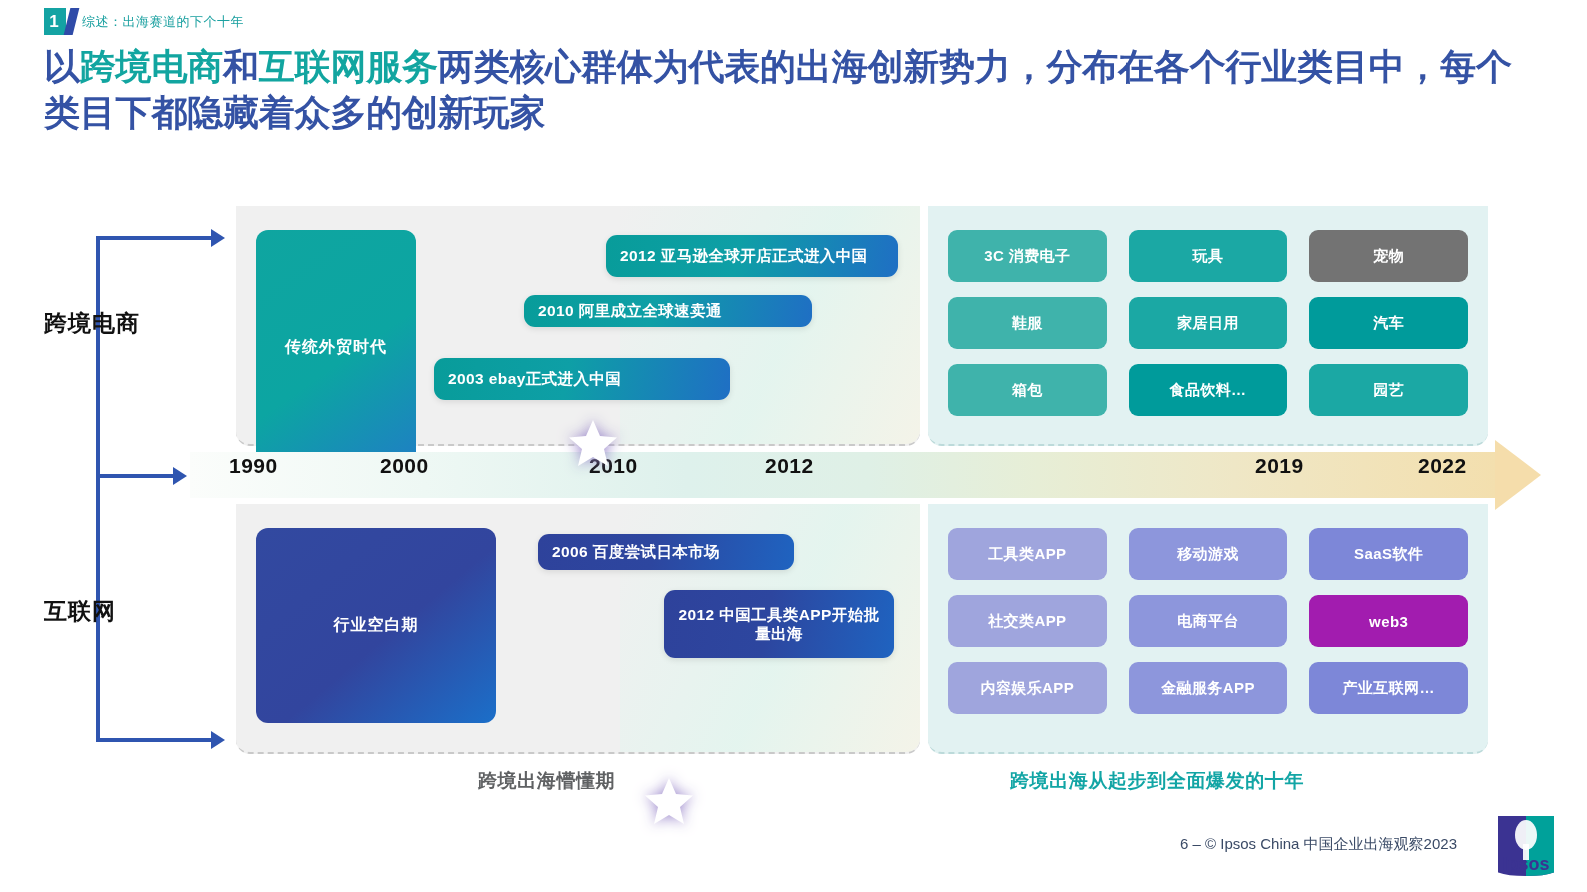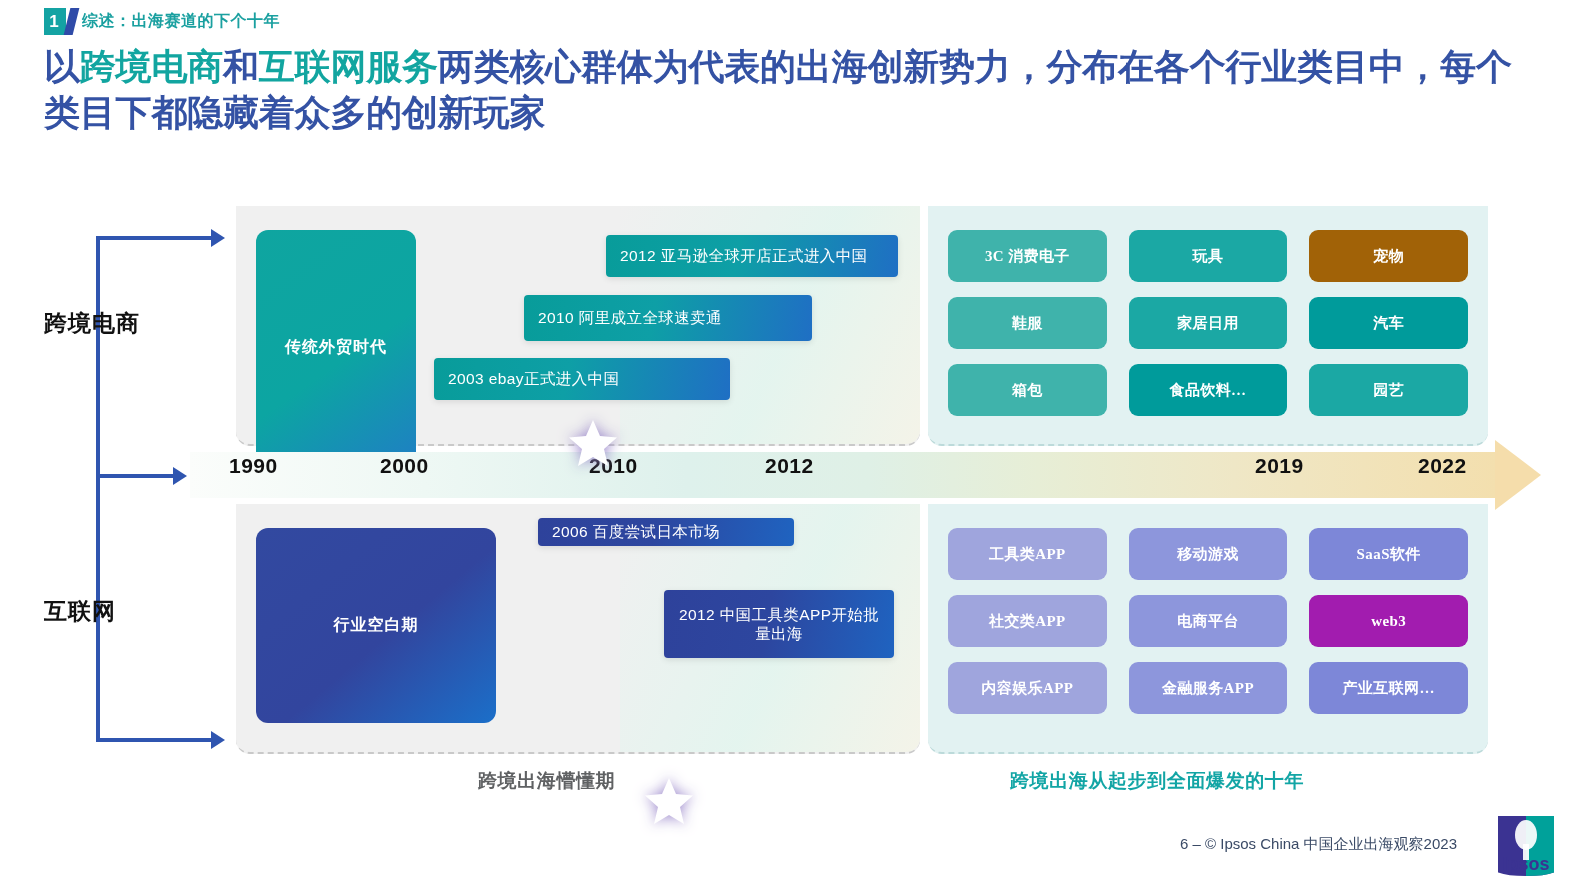--- a/index.html
+++ b/index.html
@@ -27,21 +27,21 @@
   .badge-slash{
     position:absolute;left:23px;top:0;width:9px;height:27px;
     background:#2f4ba8;
     transform:skewX(-14deg);
   }
   .badge-num{
     position:relative;z-index:2;color:#ffffff;font-size:17px;font-weight:bold;
     margin-right:8px;line-height:27px;
   }
   .header-title{
-    font-size:16px;font-weight:bold;color:#1aa0a0;letter-spacing:.5px;
+    font-size:13px;font-weight:normal;color:#1aa0a0;letter-spacing:.5px;
     white-space:nowrap;
   }
 
   
   .main-title{
     position:absolute;left:44px;top:44px;width:1480px;
     font-size:36px;font-weight:bold;line-height:1.28;
     color:#3452a4;letter-spacing:-0.2px;
   }
   .tl-teal{color:#12a5a0;}
@@ -94,34 +94,34 @@
     left:256px;top:40px;width:160px;height:235px;
     background:linear-gradient(145deg,#0fa5a0 0%,#0ca5a2 55%,#1f7fc4 100%);
   }
   .era-block.blue{
     left:256px;top:338px;width:240px;height:195px;
     background:linear-gradient(140deg,#3249a0 0%,#32459e 55%,#1b6fc9 100%);
   }
 
   
   .pill{
-    position:absolute;border-radius:4px;color:#fff;
+    position:absolute;border-radius:11px;color:#fff;
     display:flex;align-items:center;
-    font-size:15.5px;font-weight:normal;letter-spacing:.4px;
+    font-size:15.5px;font-weight:bold;letter-spacing:.4px;
     padding:0 14px;box-sizing:border-box;
     box-shadow:0 2px 6px rgba(0,0,0,.10);
   }
   .pill.teal{background:linear-gradient(100deg,#089c9a 0%,#0e9fa6 45%,#1f6fc4 100%);}
   .pill.blue{background:linear-gradient(100deg,#2e429b 0%,#2d469f 45%,#1f63c0 100%);}
 
   .pill-e1{left:606px;top:45px;width:292px;height:42px;}
-  .pill-e2{left:524px;top:105px;width:288px;height:46px;}
+  .pill-e2{left:524px;top:105px;width:288px;height:32px;}
   .pill-e3{left:434px;top:168px;width:296px;height:42px;}
 
-  .pill-i1{left:538px;top:328px;width:256px;height:28px;}
+  .pill-i1{left:538px;top:344px;width:256px;height:36px;}
   .pill-i2{left:664px;top:400px;width:230px;height:68px;
            text-align:center;justify-content:center;line-height:1.25;}
 
   
   .star{
     position:absolute;width:52px;height:50px;z-index:5;
     filter:drop-shadow(0 0 7px rgba(150,130,200,.95));
   }
   .star-1{left:567px;top:228px;}
   .star-2{left:643px;top:586px;}
@@ -148,21 +148,20 @@
     background:#e2f2f2;
     border-bottom:2px dashed #bcdada;
     border-radius:0 0 14px 14px;
   }
   .cat-top{top:16px;height:238px;}
   .cat-bot{top:314px;height:248px;}
   .cat-grid{
     position:absolute;left:20px;top:24px;width:520px;
     display:grid;grid-template-columns:repeat(3,1fr);
     gap:15px 22px;
-    font-family:Liberation Serif, serif;
   }
   .tile{
     height:52px;border-radius:9px;
     display:flex;align-items:center;justify-content:center;
     color:#fff;font-size:15px;font-weight:bold;letter-spacing:.4px;
     white-space:nowrap;
   }
 
   
   .caption{
@@ -216,21 +215,21 @@
   <div class="pill teal pill-e3">2003 ebay正式进入中国</div>
 
   <svg class="star star-1" viewBox="0 0 52 50">
     <polygon points="26,2 33,18 50,19.5 37,31 41,48 26,39 11,48 15,31 2,19.5 19,18" fill="#ffffff"></polygon>
   </svg>
 
   <div class="cat-panel cat-top">
     <div class="cat-grid" id="ecom-grid">
         <div class="tile" style="background: rgb(63, 179, 171);">3C 消费电子</div>
         <div class="tile" style="background: rgb(27, 168, 164);">玩具</div>
-        <div class="tile" style="background: #a16207;">宠物</div>
+        <div class="tile" style="background: #737373;">宠物</div>
         <div class="tile" style="background: rgb(63, 179, 171);">鞋服</div>
         <div class="tile" style="background: rgb(27, 168, 164);">家居日用</div>
         <div class="tile" style="background: rgb(0, 155, 155);">汽车</div>
         <div class="tile" style="background: rgb(63, 179, 171);">箱包</div>
         <div class="tile" style="background: rgb(0, 155, 155);">食品饮料…</div>
         <div class="tile" style="background: rgb(27, 168, 164);">园艺</div>
       </div>
   </div>
 
   <div class="timeline"></div>

